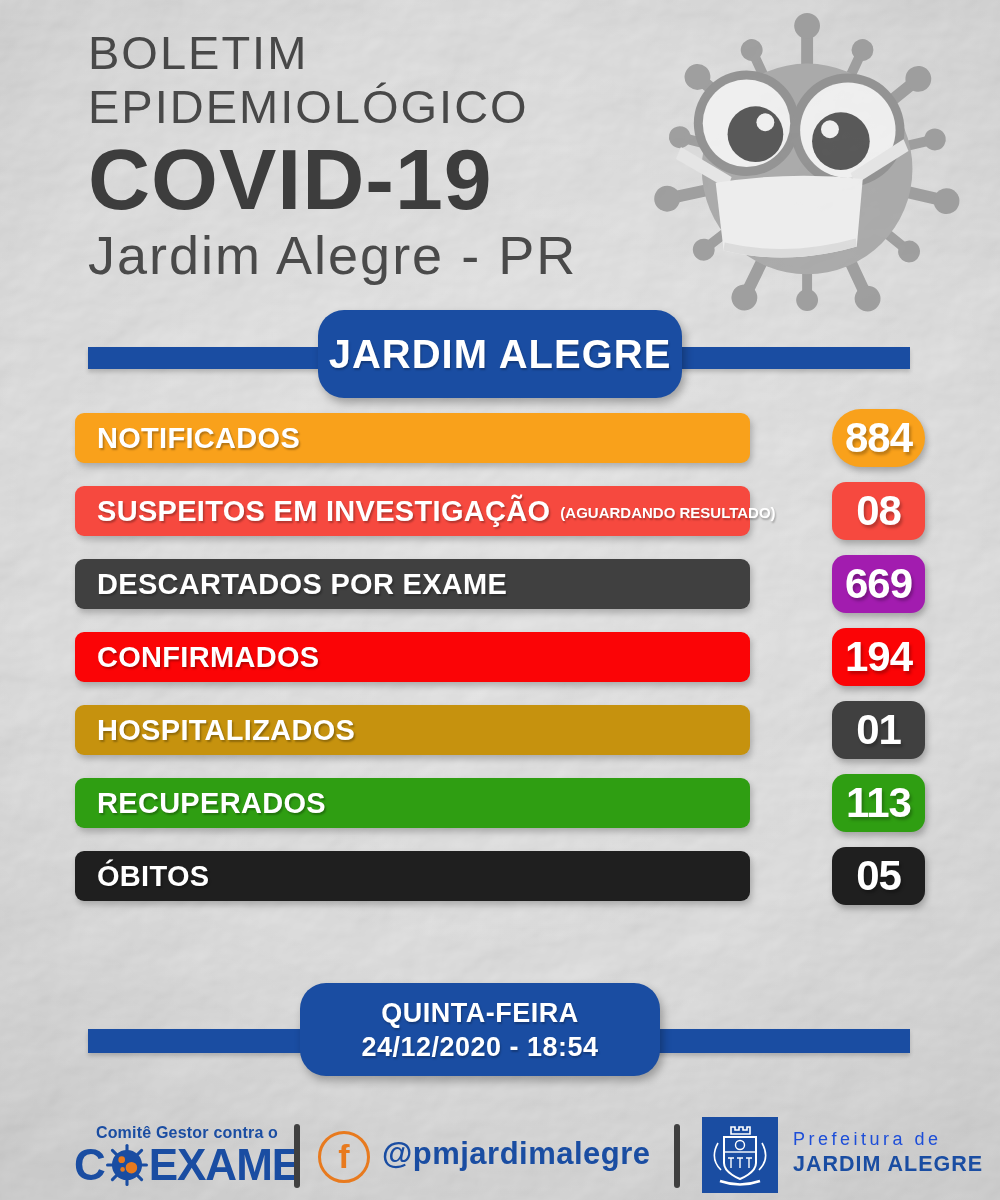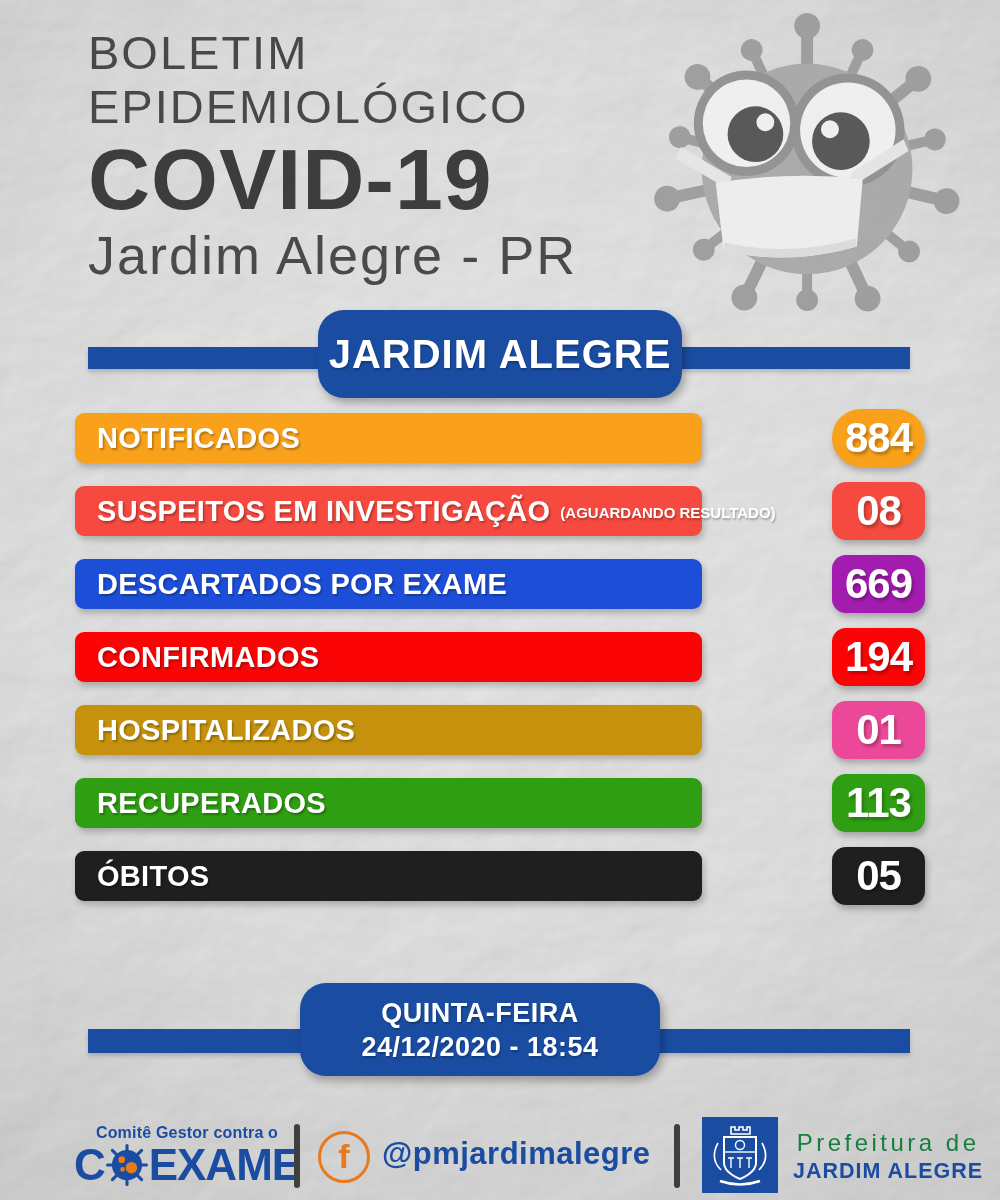--- a/index.html
+++ b/index.html
@@ -30,21 +30,21 @@
   .city-banner .bar{top:37px;height:22px;}
   .city-banner .pill{left:318px;width:364px;height:88px;font-size:40px;letter-spacing:1px;}
   .date-banner{top:983px;height:93px;}
   .date-banner .bar{top:46px;height:24px;}
   .date-banner .pill{left:300px;width:360px;height:93px;font-size:27px;line-height:34px;letter-spacing:.5px;}
   .pill-text{text-shadow:1px 2px 2px rgba(0,0,0,.25);}
 
   
   .stats{position:absolute;left:75px;top:409px;width:850px;display:flex;flex-direction:column;gap:15px;}
   .stat-row{display:flex;justify-content:space-between;align-items:center;height:58px;}
-  .stat-label-bar{width:627px;height:50px;border-radius:9px;display:flex;align-items:center;
+  .stat-label-bar{width:675px;height:50px;border-radius:9px;display:flex;align-items:center;
     padding-left:22px;box-sizing:border-box;box-shadow:2px 4px 6px rgba(0,0,0,.22);}
   .stat-label{color:#fff;font-weight:bold;font-size:29px;letter-spacing:.3px;white-space:nowrap;
     text-shadow:1.5px 2px 2px rgba(0,0,0,.28);}
   .stat-note{color:#fff;font-weight:bold;font-size:15px;margin-left:10px;padding-top:3px;white-space:nowrap;
     text-shadow:1px 1.5px 2px rgba(0,0,0,.28);}
   .stat-note:empty{display:none;}
   .stat-value-box{width:93px;height:58px;border-radius:14px;display:flex;align-items:center;justify-content:center;
     box-shadow:2px 4px 6px rgba(0,0,0,.25);}
   .stat-value{color:#fff;font-weight:bold;font-size:42px;letter-spacing:-1px;text-shadow:2px 3px 3px rgba(0,0,0,.25);}
 
@@ -55,21 +55,21 @@
   .committee-name svg{margin:0 -1px;}
   .fdivider{position:absolute;width:6px;height:64px;top:1124px;background:#3F3F3F;border-radius:3px;}
   .divider-1{left:294px;}
   .divider-2{left:674px;}
   .fb-badge{position:absolute;left:318px;top:1131px;width:52px;height:52px;border-radius:50%;
     border:3px solid var(--accent-orange);box-sizing:border-box;display:flex;align-items:center;justify-content:center;}
   .fb-badge span{color:var(--accent-orange);font-weight:bold;font-size:34px;line-height:34px;transform:translateY(-1px);}
   .social-handle{position:absolute;left:382px;top:1136px;color:var(--blue);font-weight:bold;font-size:31px;letter-spacing:.5px;}
   .crest{position:absolute;left:702px;top:1117px;}
   .prefecture{position:absolute;left:793px;top:1129px;display:flex;flex-direction:column;}
-  .prefecture-line1{color:#15803d;font-size:24px;letter-spacing:3.5px;font-weight:normal;text-align:center;}
+  .prefecture-line1{color:#1d4ed8;font-size:18px;letter-spacing:3.5px;font-weight:normal;}
   .prefecture-line2{color:var(--blue);font-size:21.5px;font-weight:bold;letter-spacing:1px;margin-top:2px;}
 </style>
 </head>
 <body>
 
 <div class="poster">
 
   <svg class="paper" width="1000" height="1200">
     <filter id="crumple">
       <feTurbulence type="fractalNoise" baseFrequency="0.011 0.014" numOctaves="4" seed="11" result="n"></feTurbulence>
@@ -189,21 +189,21 @@
           <span class="stat-label">SUSPEITOS EM INVESTIGAÇÃO</span>
           <span class="stat-note">(AGUARDANDO RESULTADO)</span>
         </div>
         <div class="stat-value-box" style="background: rgb(246, 73, 63);">
           <span class="stat-value">08</span>
         </div>
       </div>
 
 
       <div class="stat-row">
-        <div class="stat-label-bar" style="background: #1d4ed8;">
+        <div class="stat-label-bar" style="background: #404040;">
           <span class="stat-label">DESCARTADOS POR EXAME</span>
 
         </div>
         <div class="stat-value-box" style="background: #a21caf;">
           <span class="stat-value">669</span>
         </div>
       </div>
 
       <div class="stat-row">
         <div class="stat-label-bar" style="background: rgb(251, 4, 6);">
@@ -213,21 +213,21 @@
         <div class="stat-value-box" style="background: rgb(251, 4, 6);">
           <span class="stat-value">194</span>
         </div>
       </div>
 
       <div class="stat-row">
         <div class="stat-label-bar" style="background: rgb(198, 146, 14);">
           <span class="stat-label">HOSPITALIZADOS</span>
 
         </div>
-        <div class="stat-value-box" style="background: #ec4899;">
+        <div class="stat-value-box" style="background: #404040;">
           <span class="stat-value">01</span>
         </div>
       </div>
 
       <div class="stat-row">
         <div class="stat-label-bar" style="background: rgb(47, 158, 18);">
           <span class="stat-label">RECUPERADOS</span>
 
         </div>
         <div class="stat-value-box" style="background: rgb(47, 158, 18);">

